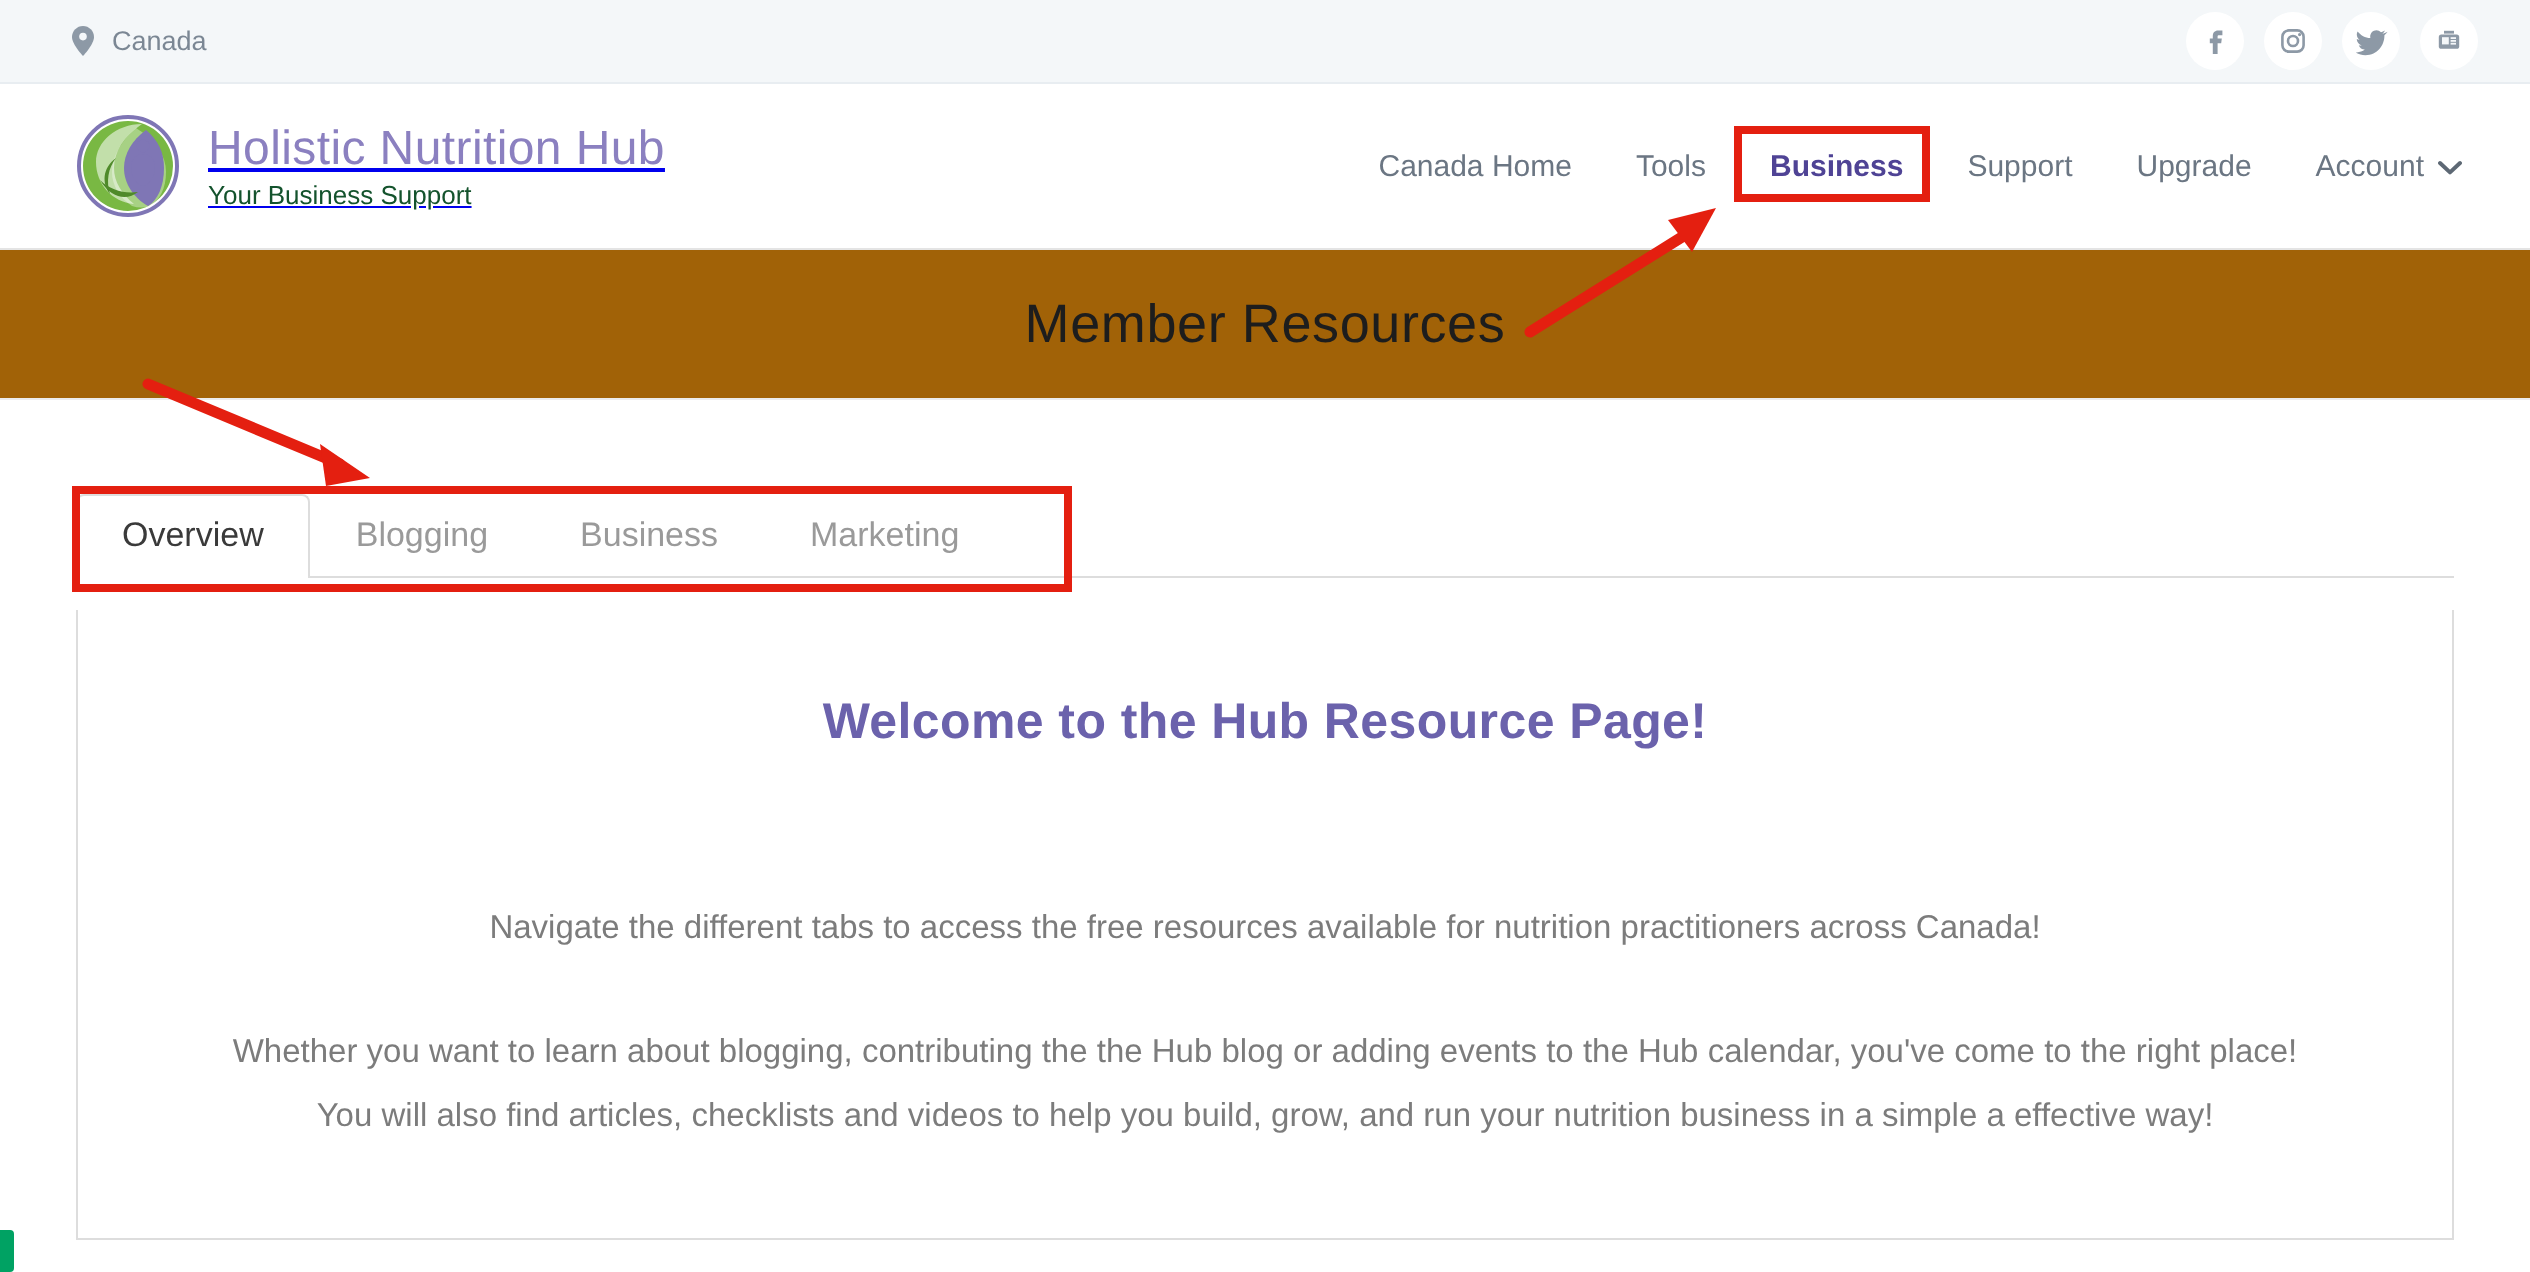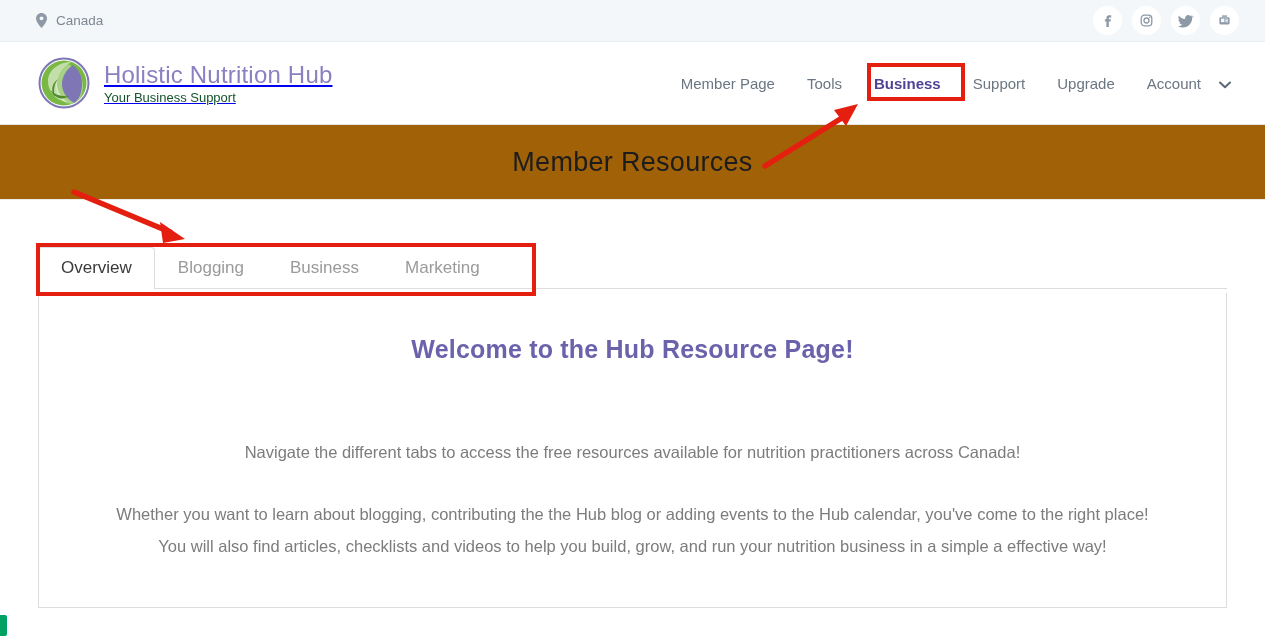--- a/index.html
+++ b/index.html
@@ -62,38 +62,38 @@
   .nav {
     margin-left:auto;
     display:flex; align-items:center; gap:0;
     position:relative;
   }
   .nav a {
     color:#6b7683; font-size:15px; text-decoration:none;
     padding:6px 16px; white-space:nowrap;
   }
   .nav a.active { color:#4f4395; font-weight:bold; }
-  .nav a.acct { display:flex; align-items:center; gap:18px; padding-right:8px; }
+  .nav a.acct { display:flex; align-items:center; gap:7px; padding-right:8px; }
   .chev { display:block; }
 
   
   .titleband {
     height:75px;
     background:#a16207;
     border-bottom:1px solid #ececec;
     display:flex; align-items:center; justify-content:center;
   }
   .titleband .t {
     font-size:27px; color:#1d1d1d; font-weight:400; letter-spacing:.3px;
   }
 
   
   .wrap { padding:0 26px; }
   .tabs {
-    margin:47px 12px 4px 12px;
+    margin:47px 12px 16px 12px;
     display:flex; align-items:flex-end;
     border-bottom:1px solid #dddddd;
     height:42px;
     position:relative;
     z-index:2;
   }
   .tab {
     font-size:17px; color:#9a9a9a;
     padding:9px 22px 10px 22px;
     cursor:pointer; white-space:nowrap;
@@ -210,21 +210,21 @@
         <path d="M20 22c-4 5-5 12-3 18c-4-5-4-13 3-18z" fill="#4f8a2a"></path>
       </svg>
     </span>
     <span class="brand-text">
       <span class="brand-title" style="display:block">Holistic Nutrition Hub</span>
       <span class="brand-sub" style="display:block">Your Business Support</span>
     </span>
   </a>
 
   <nav class="nav">
-    <a href="#">Member Page</a>
+    <a href="#">Canada Home</a>
     <a href="#">Tools</a>
     <a href="#" class="active">Business</a>
     <a href="#">Support</a>
     <a href="#">Upgrade</a>
     <a href="#" class="acct">
       <span>Account</span>
       <span class="chev">
         <svg width="12" height="8" viewBox="0 0 12 8">
             <path d="M1 1.5 L6 6.2 L11 1.5" fill="none" stroke="#5d6874" stroke-width="2" stroke-linecap="round" stroke-linejoin="round"></path>
           </svg>

